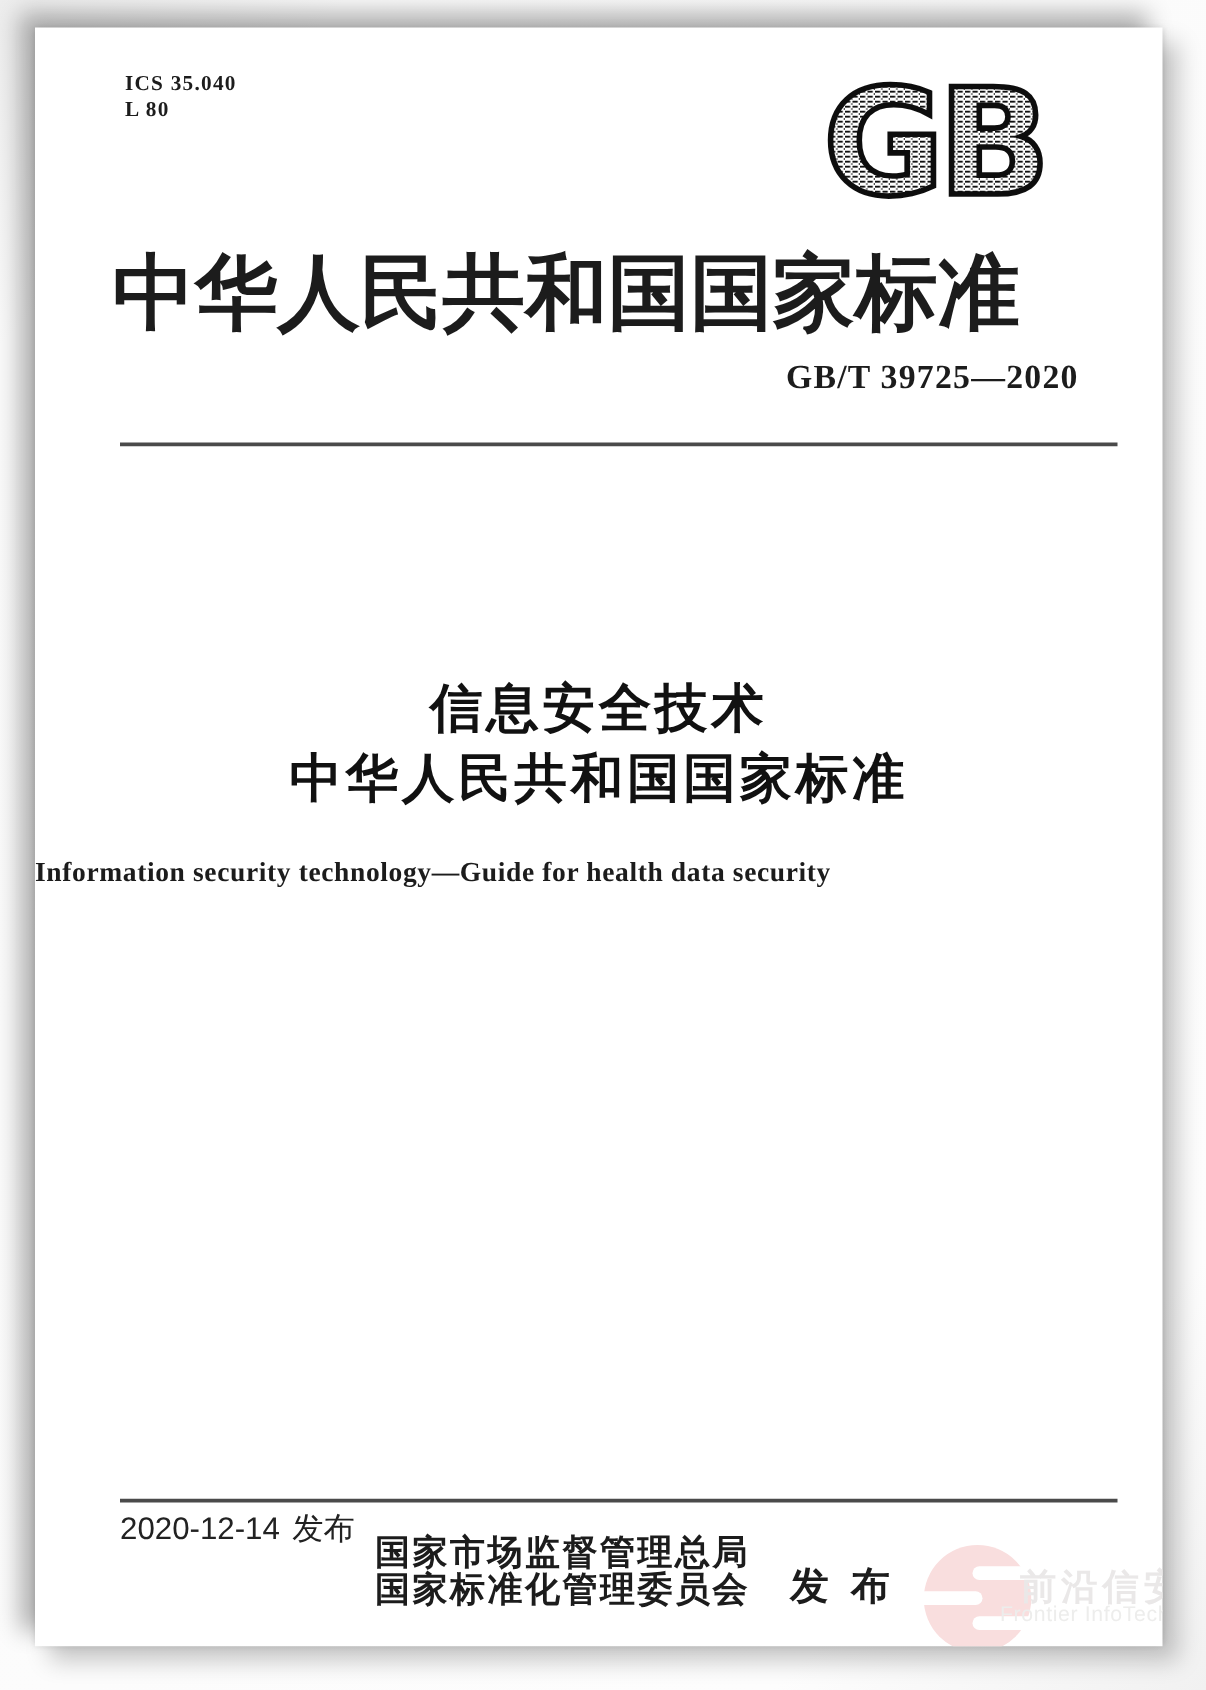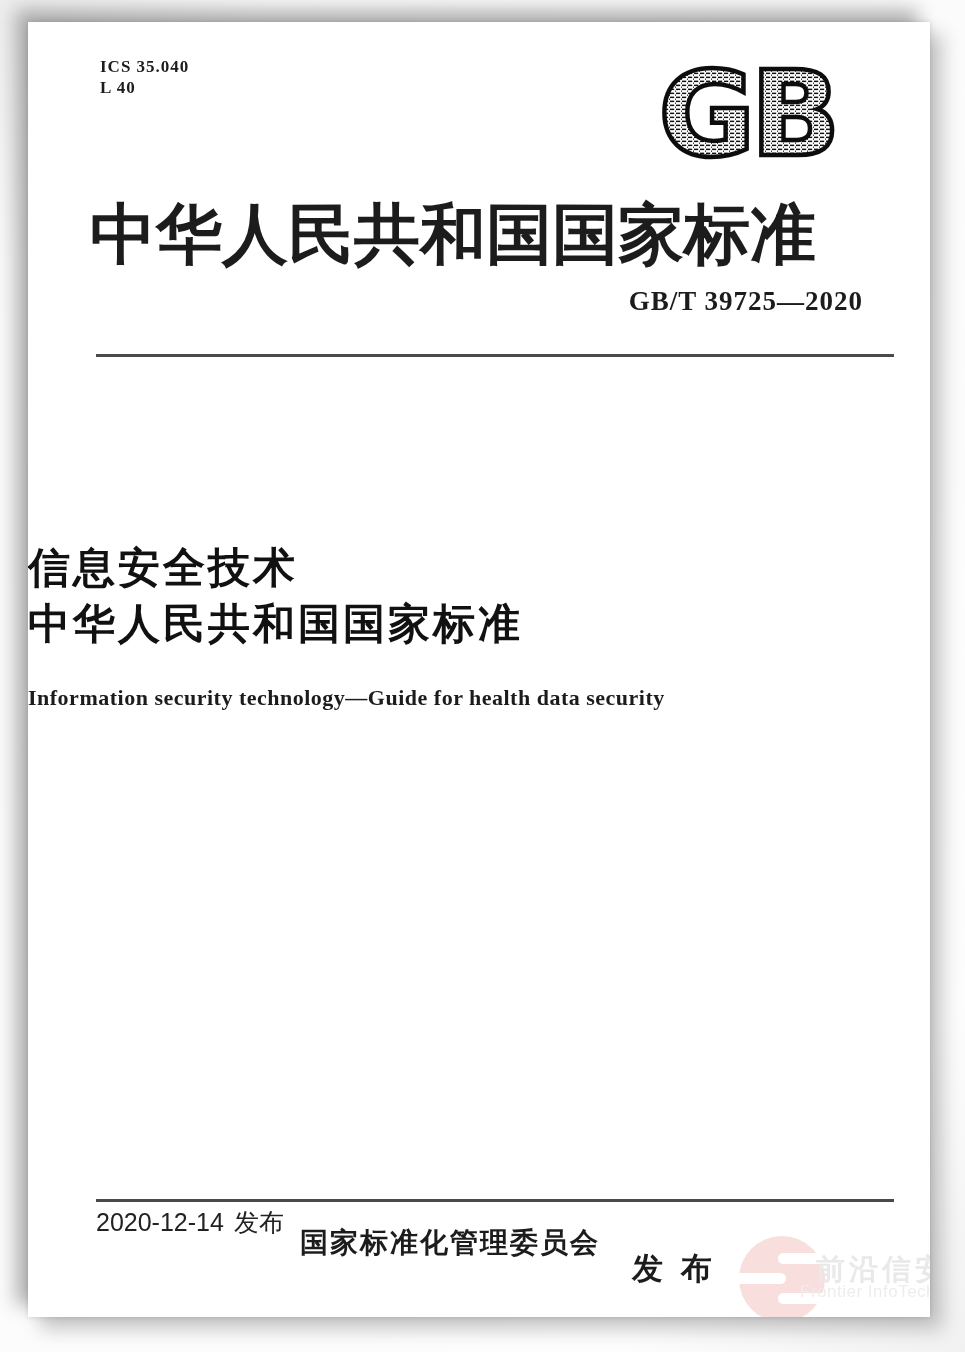--- a/index.html
+++ b/index.html
@@ -56,20 +56,21 @@
   .rule {
     position: absolute; left: 68px; width: 798px; height: 3px;
     background: #4a4a4a;
   }
   .rule-top { top: 332px; }
   .rule-bottom { top: 1177px; }
 
   
   .title-zh {
     position: absolute; left: 0; top: 518px; width: 902px;
+    text-align: center;
     font-family: Liberation Serif, serif;
     font-weight: bold; font-size: 42px; line-height: 56px;
     letter-spacing: 3px; color: #111;
   }
 
   .title-en {
     position: absolute; left: 0; top: 663px; width: 902px;
     text-align: left;
     font-family: "Liberation Serif", serif;
     font-weight: bold; font-size: 22px; letter-spacing: 0.5px;
@@ -113,21 +114,21 @@
   }
 </style>
 </head>
 <body>
 
 <div class="canvas">
   <div class="page">
 
     <div class="ics-block">
       <div>ICS 35.040</div>
-      <div>L 40</div>
+      <div>L 80</div>
     </div>
 
     <div class="gb-logo">
       <svg width="215" height="122" viewBox="0 0 215 122" xmlns="http://www.w3.org/2000/svg">
         <defs>
           <pattern id="halftone" width="6" height="4" patternUnits="userSpaceOnUse">
             <rect width="6" height="4" fill="#ffffff"></rect>
             <rect x="0" y="0.6" width="4.2" height="1.5" fill="#111111"></rect>
             <rect x="5" y="2.6" width="1.2" height="1.2" fill="#111111"></rect>
           </pattern>
@@ -151,20 +152,21 @@
 
     <div class="dates-row">
       <div>
         <span>2020-12-14</span><span class="zh">发布</span>
       </div>
     </div>
 
     <div class="rule rule-bottom"></div>
 
     <div class="publisher-block">
+      <div>国家市场监督管理总局</div>
       <div>国家标准化管理委员会</div>
     </div>
 
     <div class="publish-label">发 布</div>
 
     <div class="watermark">
       <div class="wm-logo">
         <svg width="88" height="88" viewBox="0 0 88 88" xmlns="http://www.w3.org/2000/svg">
           <circle cx="44" cy="44" r="43" fill="#f9dede"></circle>
           <rect x="-4" y="38" width="52" height="11" rx="5.5" fill="#ffffff"></rect>

